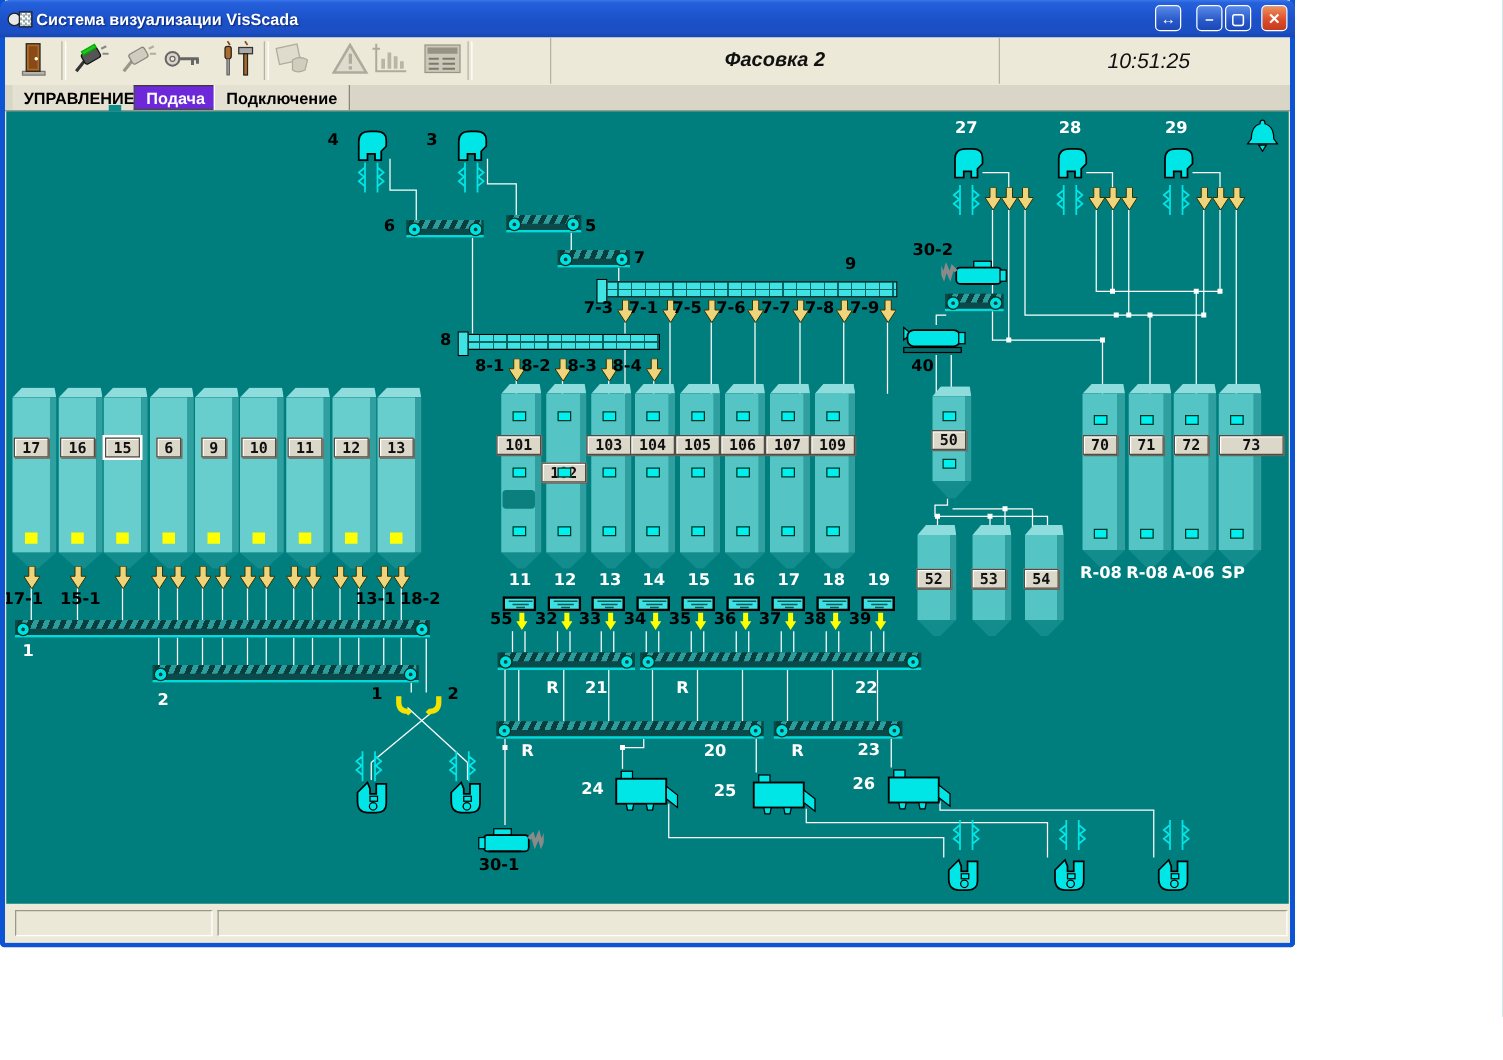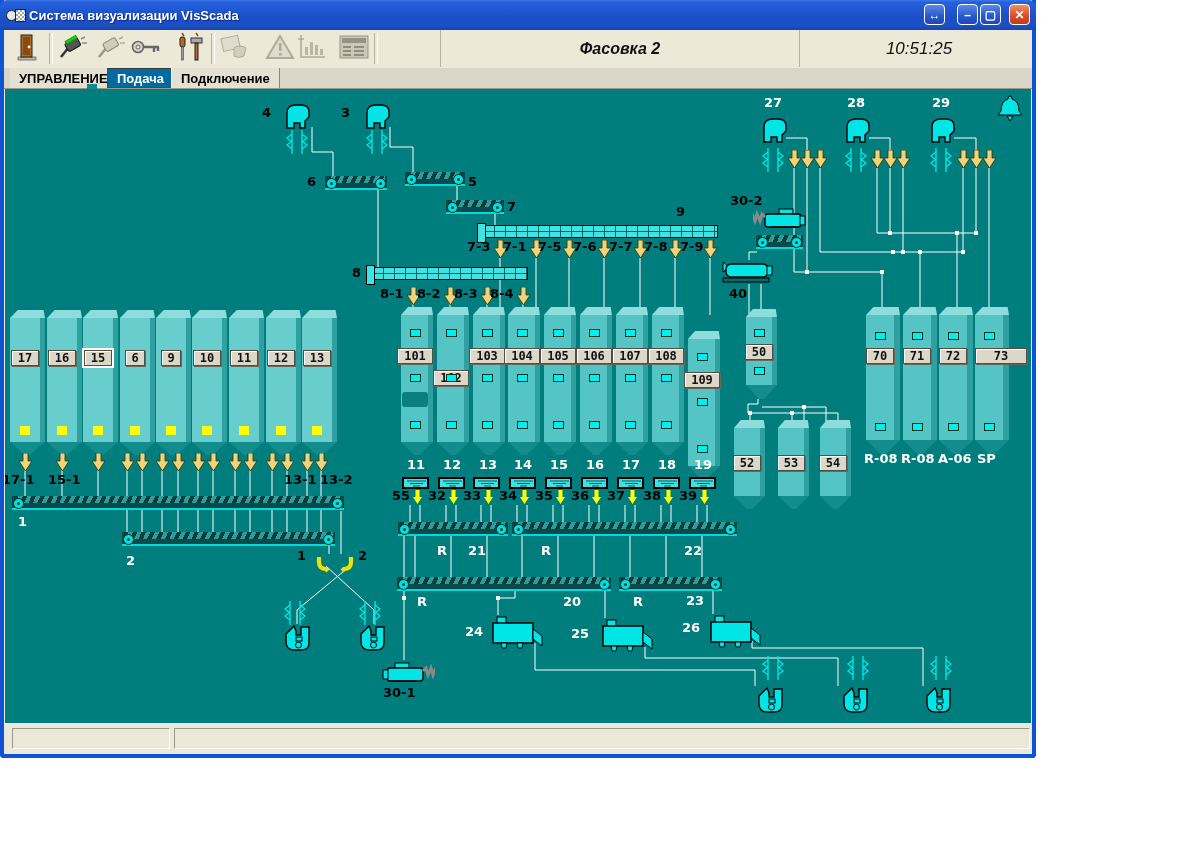--- a/index.html
+++ b/index.html
@@ -26,21 +26,21 @@
   .toolbar{position:absolute;left:0;top:30px;width:1028px;height:38px;background:#ece9d8;border-bottom:1px solid #aca899;}
   .tbtn{position:absolute;top:2px;width:36px;height:34px;display:flex;align-items:center;justify-content:center;}
   .tsep{position:absolute;top:3px;width:2px;height:31px;border-left:1px solid #b6b2a2;border-right:1px solid #fff;}
   .tpanel{position:absolute;top:0;height:37px;border-left:1px solid #b6b2a2;box-sizing:border-box;
           display:flex;align-items:center;justify-content:center;font-style:italic;font-size:16px;color:#111;}
   
   .tabstrip{position:absolute;left:0;top:68px;width:1028px;height:20px;background:#d9d5c7;border-bottom:1px solid #9c9888;}
   .tab{position:absolute;top:0;height:20px;display:flex;align-items:center;justify-content:center;
        font-weight:bold;font-size:13px;padding:0 9px;box-sizing:border-box;cursor:default;}
   .tab.header{background:#e4e1d2;color:#000;border-right:1px solid #8a8678;}
-  .tab.pressed{background:#0369a1;color:#fff;border:1px solid #4a4a42;border-top-color:#3a3a34;}
+  .tab.pressed{background:#6d28d9;color:#fff;border:1px solid #4a4a42;border-top-color:#3a3a34;}
   .tab.normal{background:#e4e1d2;color:#000;border-right:1px solid #8a8678;border-left:1px solid #fff;}
   .tabnotch{position:absolute;background:#0d8a8a;}
   
   .canvas{position:absolute;left:1px;top:89px;width:1026px;height:634px;background:#007e7e;overflow:hidden;}
   #stage{position:absolute;left:-5px;top:-89px;width:1202px;height:848px;}
   #stage > div, #stage > svg{position:absolute;}
   .ct{font-family:"DejaVu Sans",sans-serif;font-weight:bold;font-size:13px;color:#000;line-height:1;white-space:nowrap;}
   .ct.w{color:#fff;}
   .plate{background:#dbd7c9;border:1px solid #504d44;box-shadow:inset 1px 1px 0 #fff,1px 1px 0 #6a675c;
          font-family:"DejaVu Sans Mono",monospace;font-weight:bold;font-size:12px;color:#111;
@@ -447,21 +447,21 @@
           <div style="left: 652px; top: 315px; width: 32px; height: 140px; position: absolute;">
             <div class="sface" style="left: 0px; top: -8px; width: 32px; height: 8px; background: rgb(142, 220, 220); clip-path: polygon(0px 100%, 22% 0px, 96% 0px, 100% 100%);"></div>
             <div class="sface" style="left: 0px; top: 0px; width: 27px; height: 127px; background: rgb(84, 196, 196);"></div>
             <div class="sface" style="left: 27px; top: 0px; width: 5px; height: 127px; background: rgb(47, 159, 159);"></div>
             <div class="sface" style="left: 0px; top: 127px; width: 32px; height: 13px; background: rgb(18, 140, 140); clip-path: polygon(0px 0px, 100% 0px, 58% 100%, 42% 100%);"></div>
             <div class="plate" style="position: absolute; left: -4px; top: 33px; width: 36px;">108</div>
             <div class="ind" style="left: 9px; top: 14px;"></div>
             <div class="ind" style="left: 9px; top: 59px;"></div>
             <div class="ind" style="left: 9px; top: 106px;"></div>
           </div>
-          <div style="left: 688px; top: 315px; width: 32px; height: 140px; position: absolute; margin-top: 24px;">
+          <div style="left: 652px; top: 315px; width: 32px; height: 140px; position: absolute;">
             <div class="sface" style="left: 0px; top: -8px; width: 32px; height: 8px; background: rgb(142, 220, 220); clip-path: polygon(0px 100%, 22% 0px, 96% 0px, 100% 100%);"></div>
             <div class="sface" style="left: 0px; top: 0px; width: 27px; height: 127px; background: rgb(84, 196, 196);"></div>
             <div class="sface" style="left: 27px; top: 0px; width: 5px; height: 127px; background: rgb(47, 159, 159);"></div>
             <div class="sface" style="left: 0px; top: 127px; width: 32px; height: 13px; background: rgb(18, 140, 140); clip-path: polygon(0px 0px, 100% 0px, 58% 100%, 42% 100%);"></div>
             <div class="plate" style="position: absolute; left: -4px; top: 33px; width: 36px;">109</div>
             <div class="ind" style="left: 9px; top: 14px;"></div>
             <div class="ind" style="left: 9px; top: 59px;"></div>
             <div class="ind" style="left: 9px; top: 106px;"></div>
           </div>
           <div style="left: 746px; top: 317px; width: 31px; height: 82px; position: absolute;">
@@ -900,21 +900,21 @@
           <div class="ct" style="left: 609px; top: 240px; position: absolute;">7-7</div>
           <div class="ct" style="left: 644px; top: 240px; position: absolute;">7-8</div>
           <div class="ct" style="left: 680px; top: 240px; position: absolute;">7-9</div>
           <div class="ct" style="left: 380px; top: 287px; position: absolute;">8-1</div>
           <div class="ct" style="left: 417px; top: 287px; position: absolute;">8-2</div>
           <div class="ct" style="left: 454px; top: 287px; position: absolute;">8-3</div>
           <div class="ct" style="left: 490px; top: 287px; position: absolute;">8-4</div>
           <div class="ct" style="left: 2px; top: 473px; position: absolute;">17-1</div>
           <div class="ct" style="left: 48px; top: 473px; position: absolute;">15-1</div>
           <div class="ct" style="left: 284px; top: 473px; position: absolute;">13-1</div>
-          <div class="ct" style="left: 320px; top: 473px; position: absolute;">13-2</div>
+          <div class="ct" style="left: 320px; top: 473px; position: absolute;">18-2</div>
           <div class="ct w" style="left: 18px; top: 515px; position: absolute;">1</div>
           <div class="ct w" style="left: 126px; top: 554px; position: absolute;">2</div>
           <div class="ct" style="left: 297px; top: 549px; position: absolute;">1</div>
           <div class="ct" style="left: 358px; top: 549px; position: absolute;">2</div>
           <div class="ct w" style="left: 437px; top: 544px; position: absolute;">R</div>
           <div class="ct w" style="left: 468px; top: 544px; position: absolute;">21</div>
           <div class="ct w" style="left: 541px; top: 544px; position: absolute;">R</div>
           <div class="ct w" style="left: 684px; top: 544px; position: absolute;">22</div>
           <div class="ct w" style="left: 417px; top: 595px; position: absolute;">R</div>
           <div class="ct w" style="left: 563px; top: 595px; position: absolute;">20</div>

